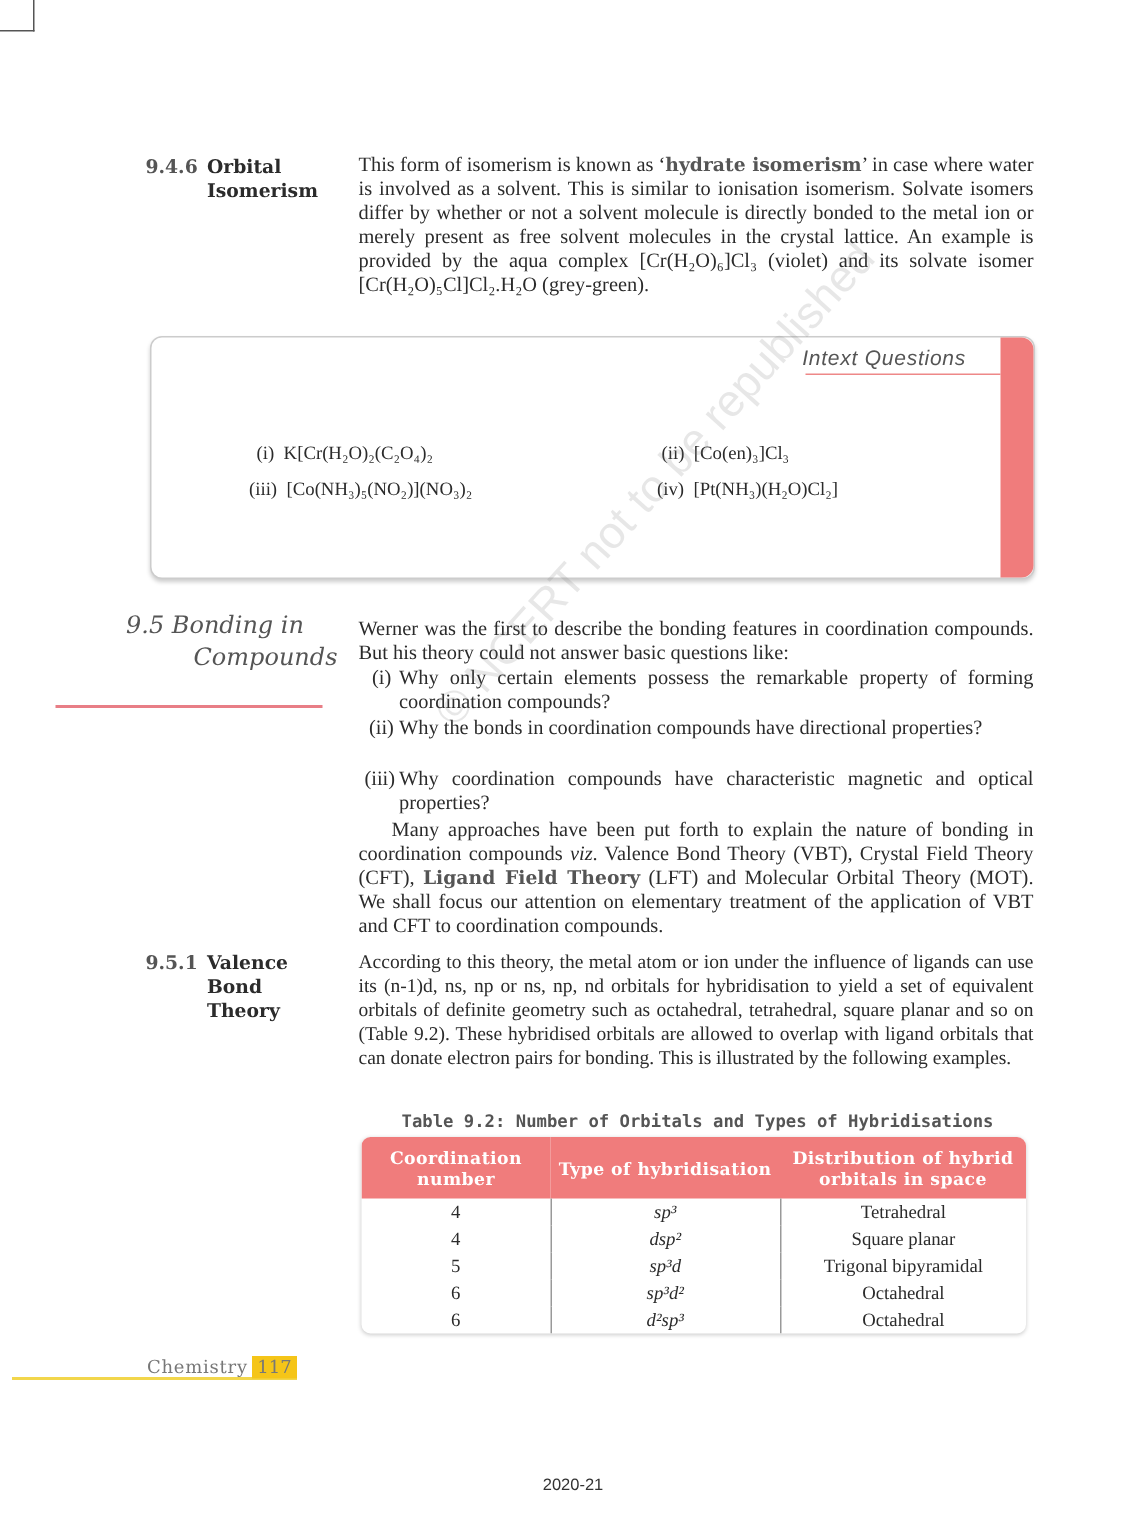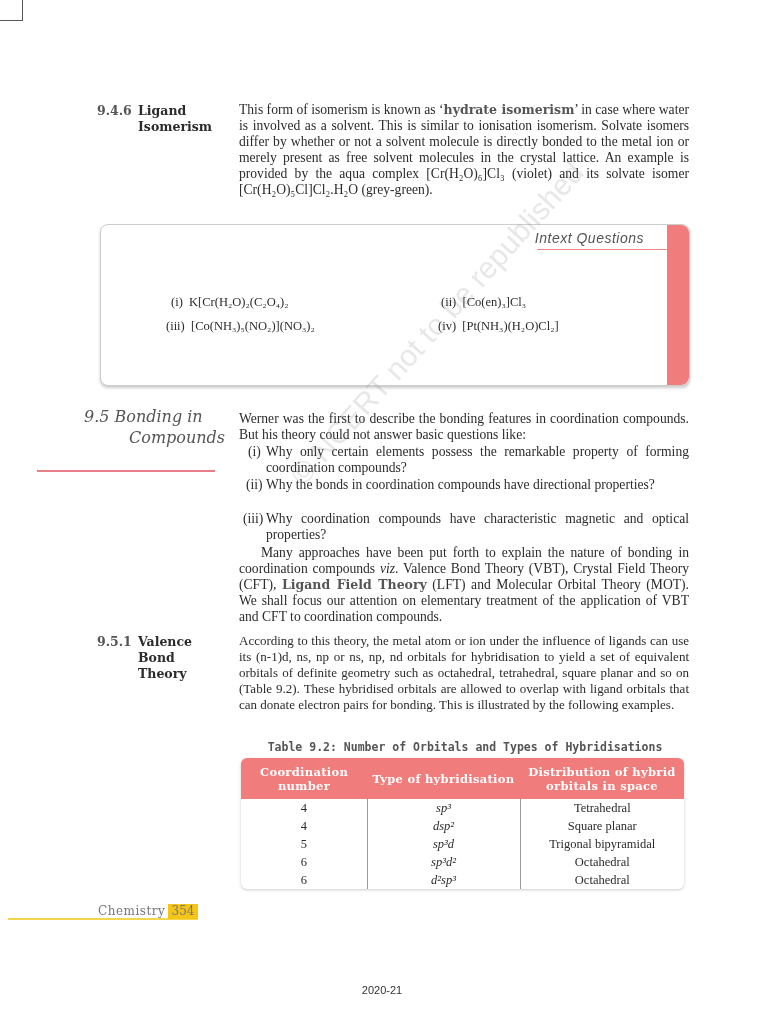--- a/index.html
+++ b/index.html
@@ -41,21 +41,21 @@
   .footer-page { position:absolute; left:168px; top:904px; width:30px; height:15px; background:#f5c518; font-family:"DejaVu Serif", serif; font-size:12px; color:#777; text-align:center; line-height:15px; }
   .year { position:absolute; left:0; width:764px; top:984px; text-align:center; font-family:"Liberation Sans", sans-serif; font-size:11px; color:#333; }
 </style>
 </head>
 <body>
 
 <div class="corner-box"></div>
 
 <div class="sec-num" style="left:97px;top:103px;">9.4.6</div>
 <div class="sec-title" style="left:138px;top:103px;">
-  <div>Ligand</div>
+  <div>Orbital</div>
   <div>Isomerism</div>
 </div>
 <div class="para" style="top:102px;"><span>This form of isomerism is known as ‘</span><b class="hl">hydrate isomerism</b><span>’ in case where water is involved as a solvent. This is similar to ionisation isomerism. Solvate isomers differ by whether or not a solvent molecule is directly bonded to the metal ion or merely present as free solvent molecules in the crystal lattice. An example is provided by the aqua complex [Cr(H₂O)₆]Cl₃ (violet) and its solvate isomer [Cr(H₂O)₅Cl]Cl₂.H₂O (grey-green).</span></div>
 
 <div class="intext">
   <div class="intext-bar"></div>
   <div class="intext-title">Intext Questions</div>
   <div class="intext-rule"></div>
 
 
@@ -133,14 +133,14 @@
     <tr>
         <td>6</td>
         <td class="it">d²sp³</td>
         <td>Octahedral</td>
       </tr>
   </tbody>
 </table>
 
 <div class="footer-rule"></div>
 <div class="footer-label">Chemistry</div>
-<div class="footer-page">354</div>
+<div class="footer-page">117</div>
 <div class="year">2020-21</div>
 
 </body></html>

